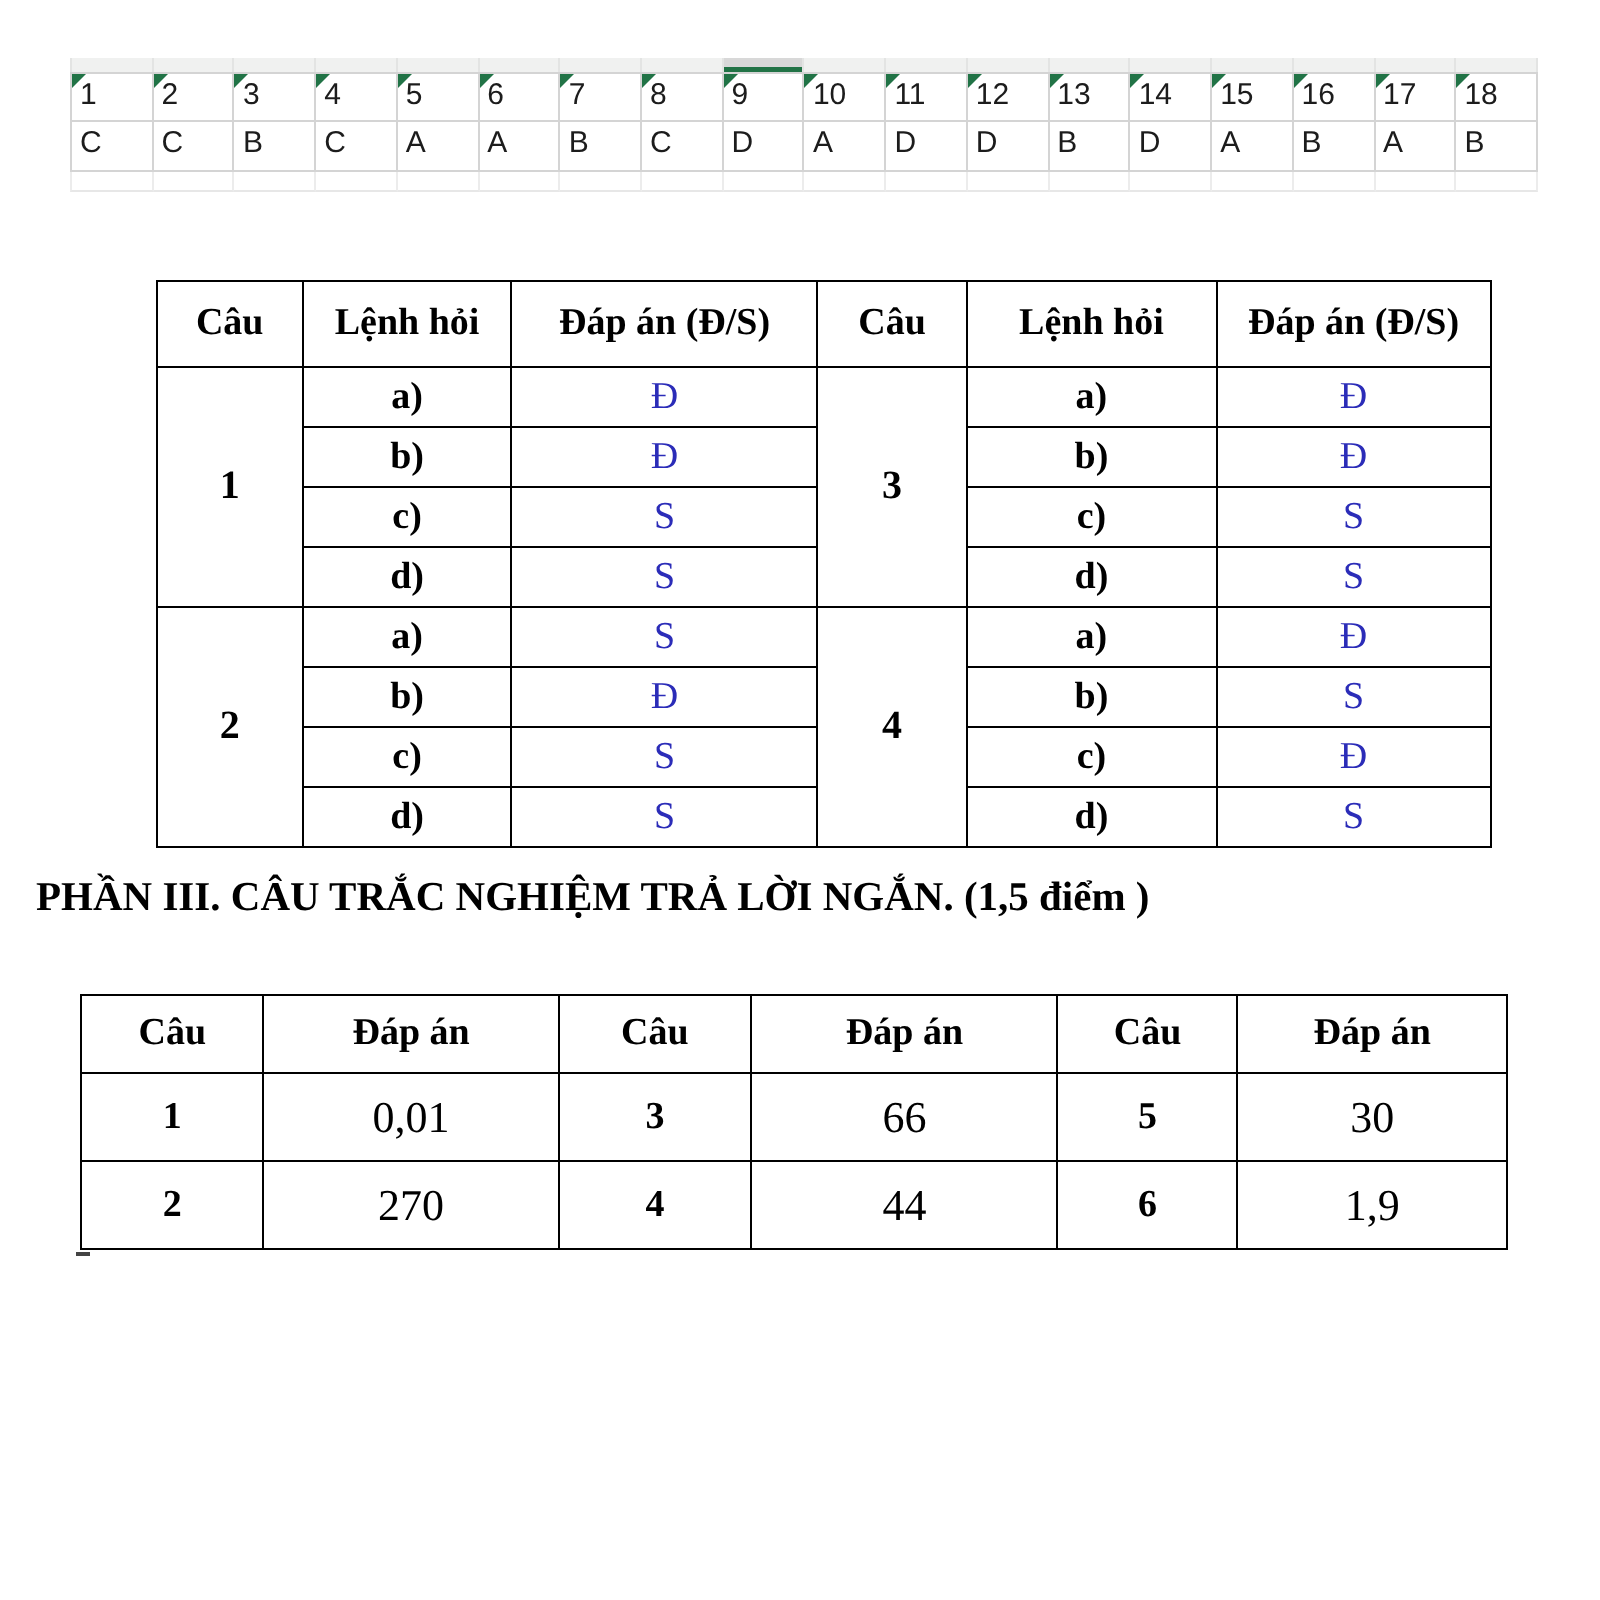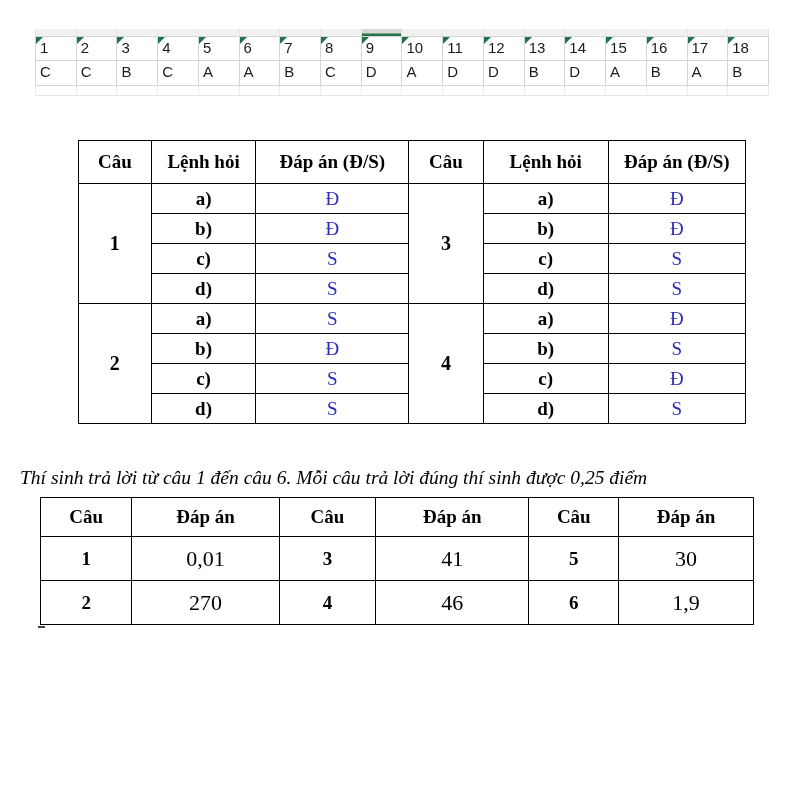--- a/index.html
+++ b/index.html
@@ -229,21 +229,21 @@
         </tr>
         <tr>
           <td class="part">d)</td>
           <td class="ans">S</td>
           <td class="part">d)</td>
           <td class="ans">S</td>
         </tr>
       </tbody>
   </table>
 
-  <div class="instruction">Thí sinh trả lời từ câu 1 đến câu 6. Mỗi câu trả lời đúng thí sinh được 0,25 điểm</div>
+  <div class="heading">PHẦN III. CÂU TRẮC NGHIỆM TRẢ LỜI NGẮN. (1,5 điểm )</div>
 
   <table class="short-table">
     <colgroup>
       <col class="s1">
         <col class="s2">
         <col class="s3">
       <col class="s4">
         <col class="s5">
         <col class="s6">
     </colgroup>
@@ -255,29 +255,29 @@
           <th>Đáp án</th>
           <th>Câu</th>
           <th>Đáp án</th>
         </tr>
       </thead>
     <tbody>
         <tr>
           <td class="cau">1</td>
           <td>0,01</td>
           <td class="cau">3</td>
-          <td>41</td>
+          <td>66</td>
           <td class="cau">5</td>
           <td>30</td>
         </tr>
         <tr>
           <td class="cau">2</td>
           <td>270</td>
           <td class="cau">4</td>
-          <td>46</td>
+          <td>44</td>
           <td class="cau">6</td>
           <td>1,9</td>
         </tr>
       </tbody>
   </table>
 
   <div class="stray-mark"></div>
 </div>
 
 </body></html>

